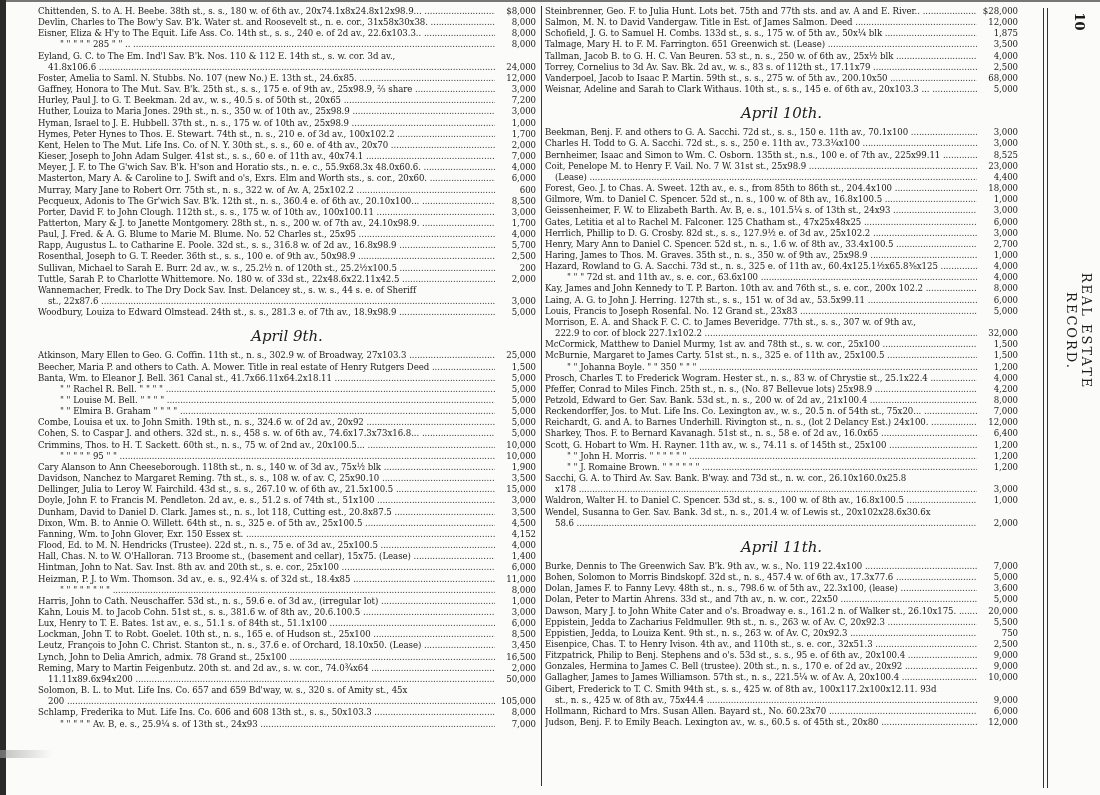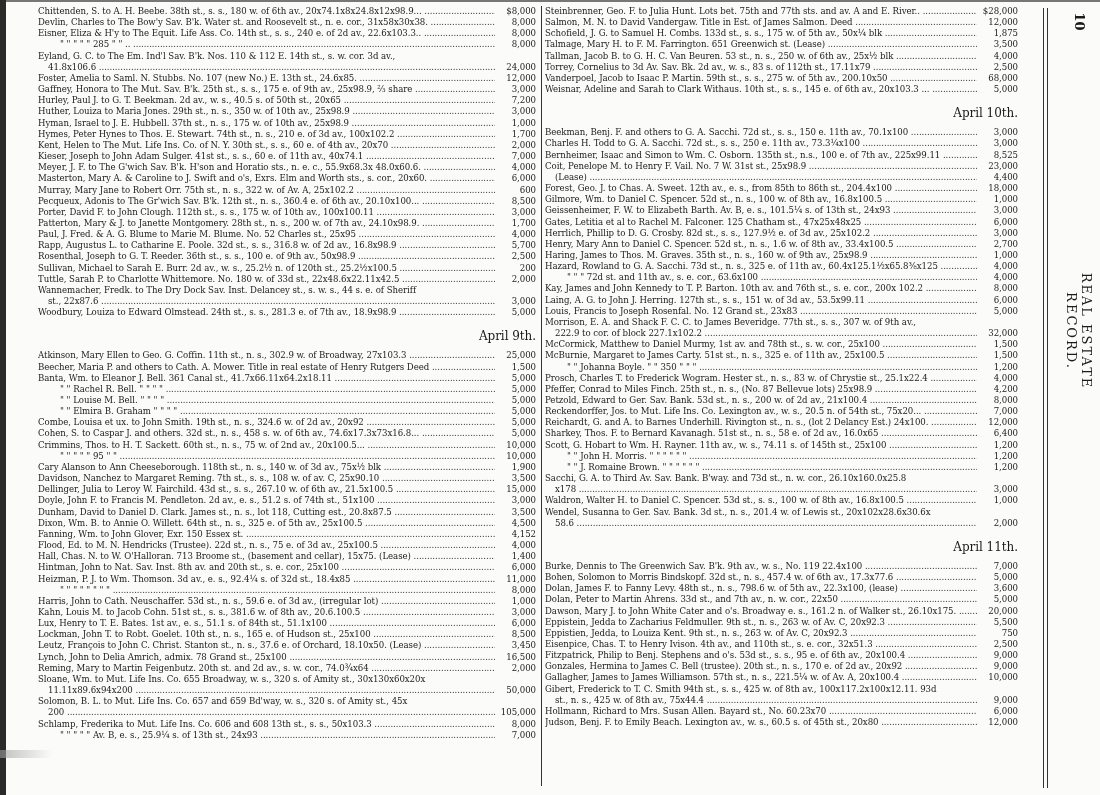--- a/index.html
+++ b/index.html
@@ -24,21 +24,21 @@
   .entry { display: flex; align-items: flex-end; white-space: nowrap; }
   .entry .txt { overflow: hidden; flex: 1 1 auto; min-width: 0; }
   .entry .txt .dots { color: #333; }
   .entry .amt { flex: 0 0 auto; text-align: right; min-width: 38px; padding-left: 3px; }
   .entry.wrap { display: block; white-space: normal; }
   .entry.wrap .l1 { display: block; white-space: nowrap; overflow: hidden; }
   .entry.wrap .l2 { display: flex; white-space: nowrap; padding-left: 10px; }
   .entry.wrap .l2 .txt { flex: 1 1 auto; overflow: hidden; }
   .ditto { padding-left: 22px; }
   .section-head {
-    text-align: right; font-size: 12px;
+    text-align: center; font-style: italic; font-size: 15px;
     margin: 12px 0 8px 0; line-height: 12px;
   }
   .spine {
     position: absolute; left: 1068px; top: 6px; width: 22px; height: 780px;
   }
   .spine .pageno {
     position: absolute; top: 8px; left: 2px; font-size: 13px; font-weight: bold;
     transform: rotate(90deg); transform-origin: center;
   }
   .spine .title {
@@ -280,21 +280,20 @@
       </div>
       <div class="entry">
         <span class="txt"><span>Lynch, John to Delia Amrich, admix.   78 Grand st., 25x100</span><span class="dots"> ................................................................................................................................................................</span></span>
         <span class="amt">16,500</span>
       </div>
       <div class="entry">
         <span class="txt"><span>Reming, Mary to Martin Feigenbutz.   20th st. and 2d av., s. w. cor., 74.0¾x64</span><span class="dots"> ................................................................................................................................................................</span></span>
         <span class="amt">2,000</span>
       </div>
       <div class="entry wrap">
-        <span class="l1">Sloane, Wm. to Mut. Life Ins. Co.   655 Broadway, w. s., 320 s. of Amity st., 30x130x60x20x</span>
         <span class="l2">
           <span class="txt"><span>11.11x89.6x94x200</span><span class="dots"> ................................................................................................................................................................</span></span>
           <span class="amt">50,000</span>
         </span>
       </div>
       <div class="entry wrap">
         <span class="l1">Solomon, B. L. to Mut. Life Ins. Co.   657 and 659 Bd'way, w. s., 320 s. of Amity st., 45x</span>
         <span class="l2">
           <span class="txt"><span>200</span><span class="dots"> ................................................................................................................................................................</span></span>
           <span class="amt">105,000</span>
@@ -384,21 +383,21 @@
       </div>
       <div class="entry">
         <span class="txt"><span>Herrlich, Phillip to D. G. Crosby.   82d st., s. s., 127.9½ e. of 3d av., 25x102.2</span><span class="dots"> ................................................................................................................................................................</span></span>
         <span class="amt">3,000</span>
       </div>
       <div class="entry">
         <span class="txt"><span>Henry, Mary Ann to Daniel C. Spencer.   52d st., n. s., 1.6 w. of 8th av., 33.4x100.5</span><span class="dots"> ................................................................................................................................................................</span></span>
         <span class="amt">2,700</span>
       </div>
       <div class="entry">
-        <span class="txt"><span>Haring, James to Thos. M. Graves.   35th st., n. s., 160 w. of 9th av., 25x98.9</span><span class="dots"> ................................................................................................................................................................</span></span>
+        <span class="txt"><span>Haring, James to Thos. M. Graves.   35th st., n. s., 350 w. of 9th av., 25x98.9</span><span class="dots"> ................................................................................................................................................................</span></span>
         <span class="amt">1,000</span>
       </div>
       <div class="entry">
         <span class="txt"><span>Hazard, Rowland to G. A. Sacchi.   73d st., n. s., 325 e. of 11th av., 60.4x125.1½x65.8⅜x125</span><span class="dots"> ................................................................................................................................................................</span></span>
         <span class="amt">4,000</span>
       </div>
       <div class="entry">
         <span class="txt ditto"><span>"      "      "                       72d st. and 11th av., s. e. cor., 63.6x100</span><span class="dots"> ................................................................................................................................................................</span></span>
         <span class="amt">4,000</span>
       </div>

